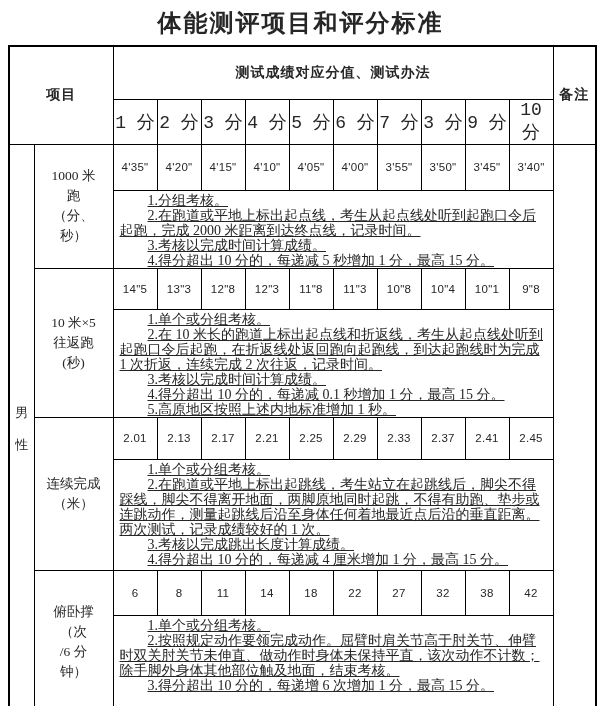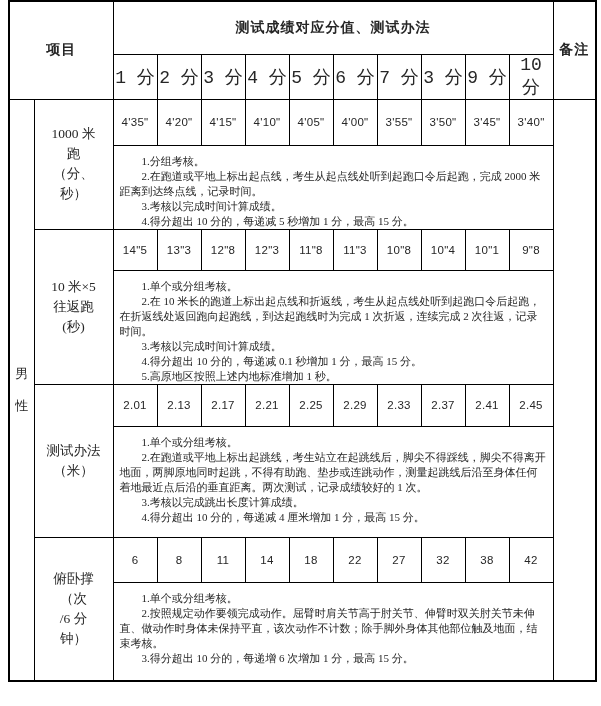--- a/index.html
+++ b/index.html
@@ -44,30 +44,32 @@
   .item {
     text-align:center; vertical-align:middle;
     font-size:13.5px; line-height:20px; padding:0 12px;
   }
   .val {
     text-align:center; vertical-align:middle;
     font-size:11.5px; font-family:"Liberation Sans",sans-serif;
     letter-spacing:0.3px;
   }
   .method {
-    vertical-align:top; font-size:11px; line-height:15px;
-    padding:8px 6px 0 6px;
+    vertical-align:top; font-size:14px; line-height:15px;
+    padding:2px 6px 0 6px;
+    text-decoration:underline;
   }
   .method p { margin:0; text-indent:2em; }
   .remark { vertical-align:middle; }
 </style>
 </head>
 <body>
 
 <div class="page">
+  <div class="title">体能测评项目和评分标准</div>
 
   <table class="standards">
     <colgroup>
       <col style="width:25px">
         <col style="width:79px">
       <col style="width:44px">
         <col style="width:44px">
         <col style="width:44px">
         <col style="width:44px">
         <col style="width:44px">
@@ -149,21 +151,21 @@
         <p>1.单个或分组考核。</p>
         <p>2.在 10 米长的跑道上标出起点线和折返线，考生从起点线处听到起跑口令后起跑，在折返线处返回跑向起跑线，到达起跑线时为完成 1 次折返，连续完成 2 次往返，记录时间。</p>
         <p>3.考核以完成时间计算成绩。</p>
         <p>4.得分超出 10 分的，每递减 0.1 秒增加 1 分，最高 15 分。</p>
         <p>5.高原地区按照上述内地标准增加 1 秒。</p>
       </td>
     </tr>
 
     <tr class="rv3">
       <td class="item" rowspan="2">
-        <div>测试办法</div>
+        <div>连续完成</div>
         <div>（米）</div>
       </td>
       <td class="val">2.01</td>
       <td class="val">2.13</td>
       <td class="val">2.17</td>
       <td class="val">2.21</td>
       <td class="val">2.25</td>
       <td class="val">2.29</td>
       <td class="val">2.33</td>
       <td class="val">2.37</td>

